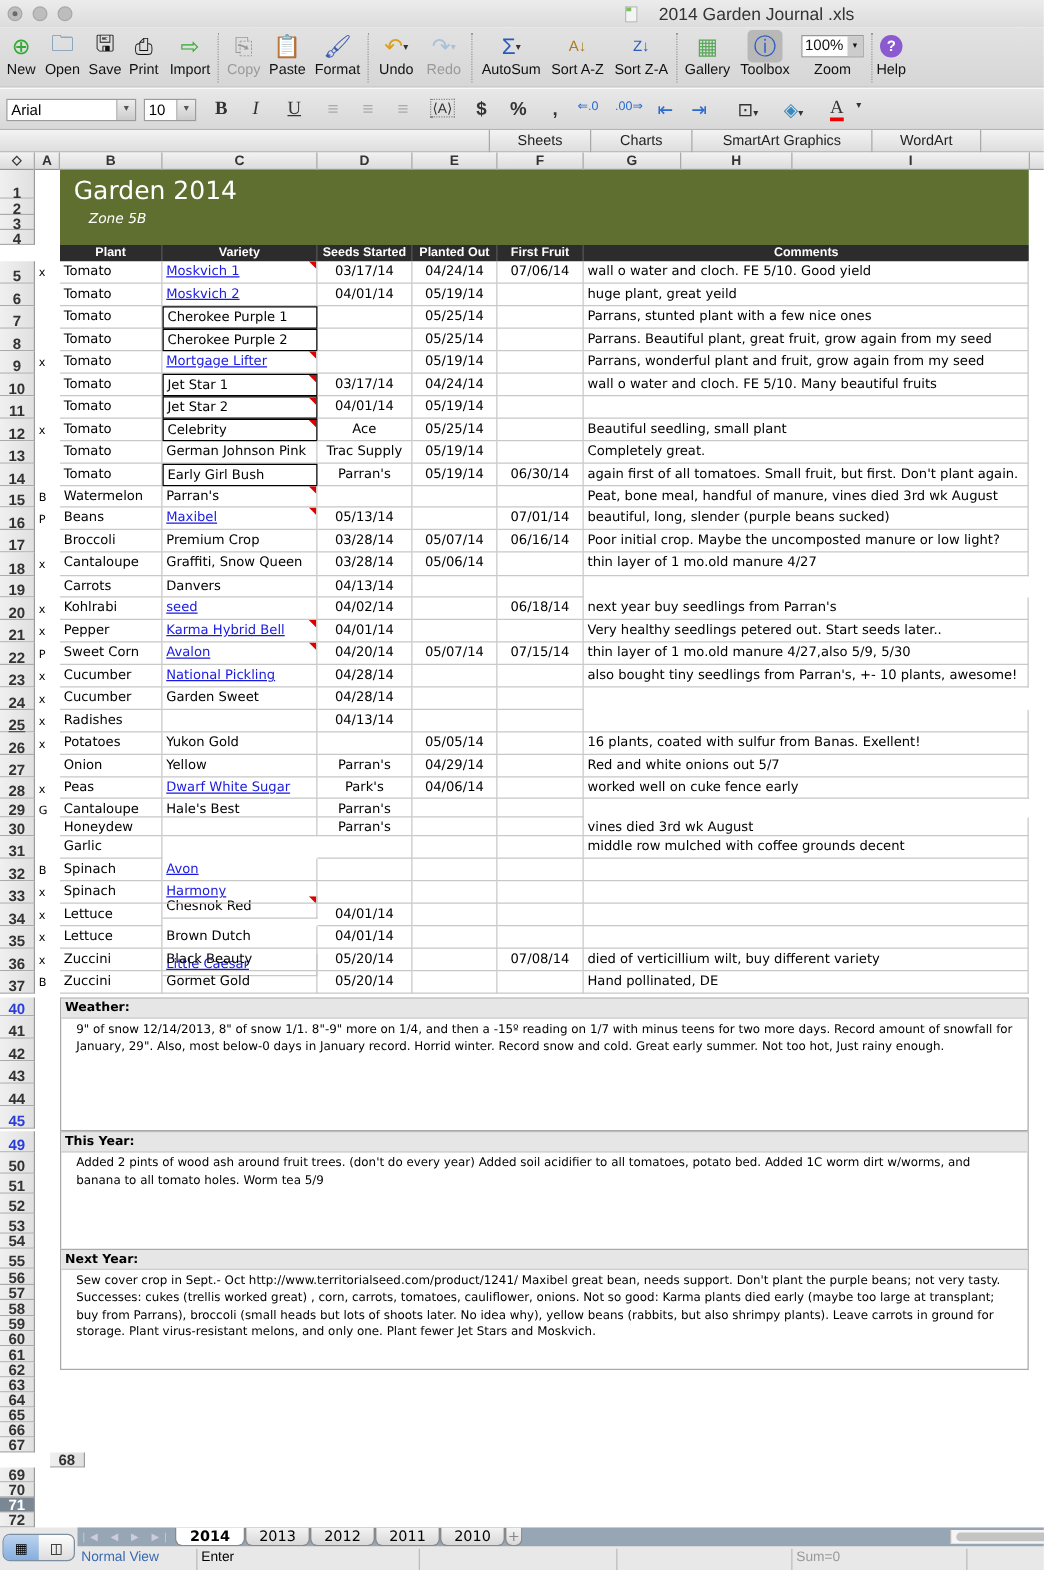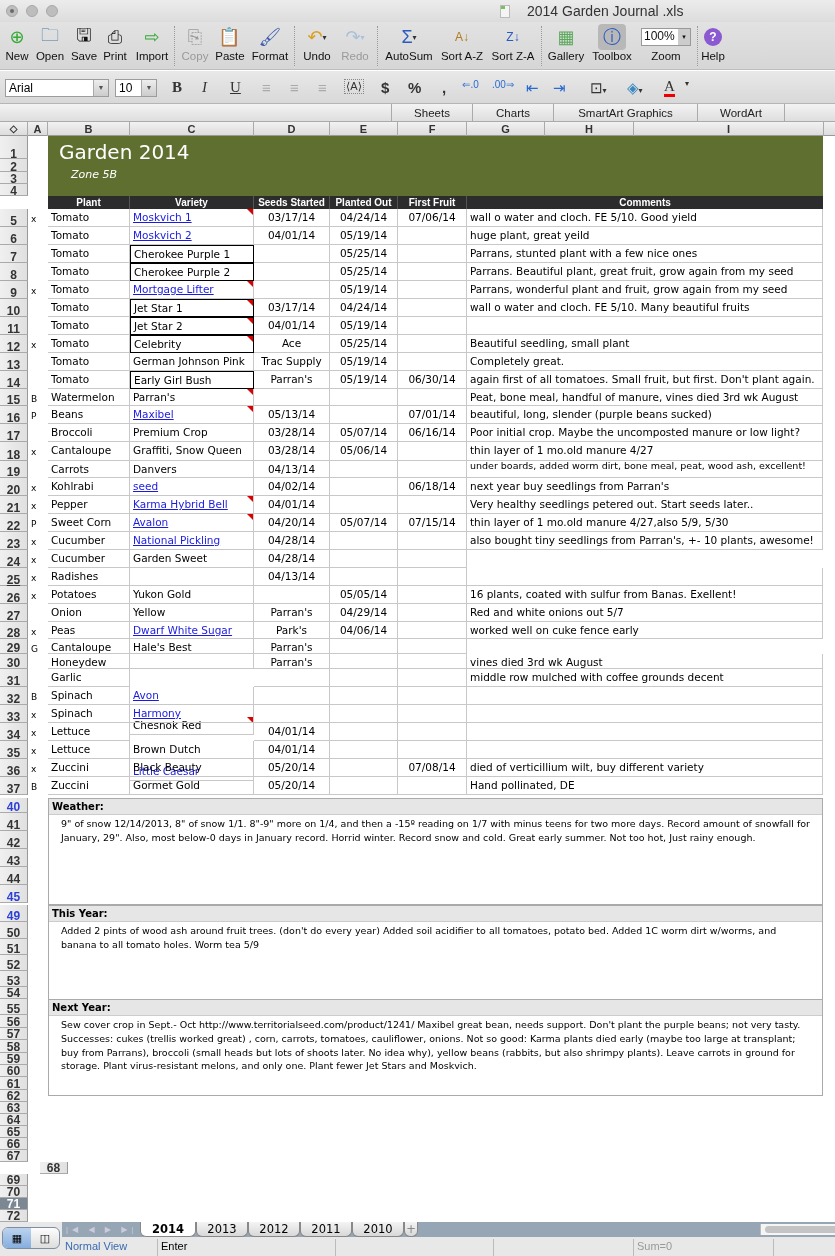--- a/index.html
+++ b/index.html
@@ -403,21 +403,20 @@
         <div class="cell ctr" style="left: 370px; width: 69px;"></div>
         <div class="cell " style="left: 439px; width: 356px;">thin layer of 1 mo.old manure 4/27</div>
       </div>
       <div class="row" style="top: 325px; height: 17px;">
         <div class="cell a" style="left: 0px; width: 20px;"></div>
         <div class="cell " style="left: 20px; width: 82px;">Carrots</div>
         <div class="cell " style="left: 102px; width: 124px;">Danvers</div>
         <div class="cell ctr" style="left: 226px; width: 76px;">04/13/14</div>
         <div class="cell ctr" style="left: 302px; width: 68px;"></div>
         <div class="cell ctr" style="left: 370px; width: 69px;"></div>
-        <div class="cell " style="font-size: 9.5px; line-height: 1; padding-top: 0px; left: 439px; width: 356px;">under boards, added worm dirt, bone meal, peat, wood ash, excellent!</div>
       </div>
       <div class="row" style="top: 342px; height: 18px;">
         <div class="cell a" style="left: 0px; width: 20px;">x</div>
         <div class="cell " style="left: 20px; width: 82px;">Kohlrabi</div>
         <div class="cell  link" style="left: 102px; width: 124px;">seed</div>
         <div class="cell ctr" style="left: 226px; width: 76px;">04/02/14</div>
         <div class="cell ctr" style="left: 302px; width: 68px;"></div>
         <div class="cell ctr" style="left: 370px; width: 69px;">06/18/14</div>
         <div class="cell " style="left: 439px; width: 356px;">next year buy seedlings from Parran's</div>
       </div>

